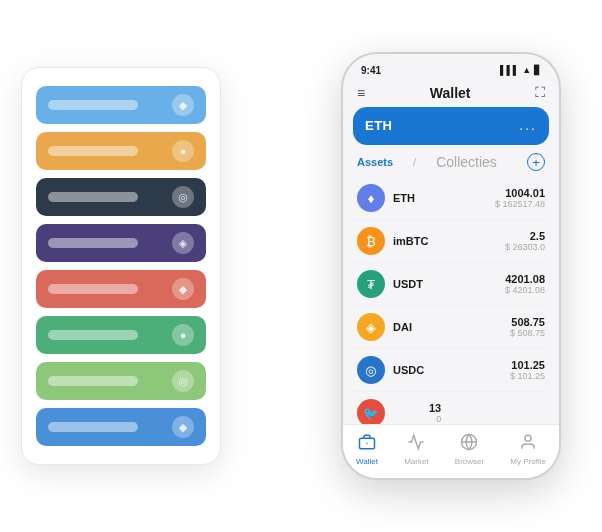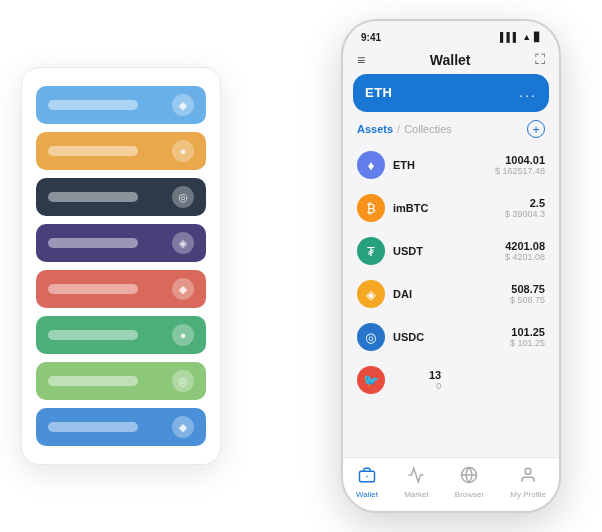--- a/index.html
+++ b/index.html
@@ -69,21 +69,21 @@
       color: rgba(255,255,255,0.8);
     }
 
     
     .phone {
       position: absolute;
       right: 30px;
       top: 50%;
       transform: translateY(-50%);
       width: 220px;
-      height: 494px;
+      height: 428px;
       background: #f5f5f7;
       border-radius: 36px;
       border: 2px solid #d0d0d0;
       box-shadow: 0 12px 40px rgba(0,0,0,0.18);
       overflow: hidden;
       display: flex;
       flex-direction: column;
       z-index: 2;
     }
 
@@ -185,36 +185,36 @@
     .assets-header {
       display: flex;
       align-items: center;
       justify-content: space-between;
       padding: 0 14px 6px;
     }
 
     .assets-tabs {
       display: flex;
       align-items: center;
-      gap: 4px;
+      gap: 20px;
     }
 
     .assets-tab {
       font-size: 11px;
       color: #1976D2;
       font-weight: 600;
     }
 
     .assets-tab-divider {
       font-size: 11px;
       color: #bbb;
     }
 
     .assets-tab-inactive {
-      font-size: 11px;
+      font-size: 14px;
       color: #aaa;
     }
 
     .assets-add-btn {
       width: 18px;
       height: 18px;
       border-radius: 50%;
       border: 1.5px solid #1976D2;
       display: flex;
       align-items: center;
@@ -409,21 +409,21 @@
       <div class="asset-usd">$ 162517.48</div>
     </div>
   </div>
         <div class="asset-row">
     <div class="asset-icon" style="background:#f7931a; color:#fff; font-size:13px;">
       ₿
     </div>
     <span class="asset-name">imBTC</span>
     <div class="asset-amounts">
       <div class="asset-amount">2.5</div>
-      <div class="asset-usd">$ 39004.3</div>
+      <div class="asset-usd">$ 26303.0</div>
     </div>
   </div>
         <div class="asset-row">
     <div class="asset-icon" style="background:#26a17b; color:#fff; font-size:13px;">
       ₮
     </div>
     <span class="asset-name">USDT</span>
     <div class="asset-amounts">
       <div class="asset-amount">4201.08</div>
       <div class="asset-usd">$ 4201.08</div>

